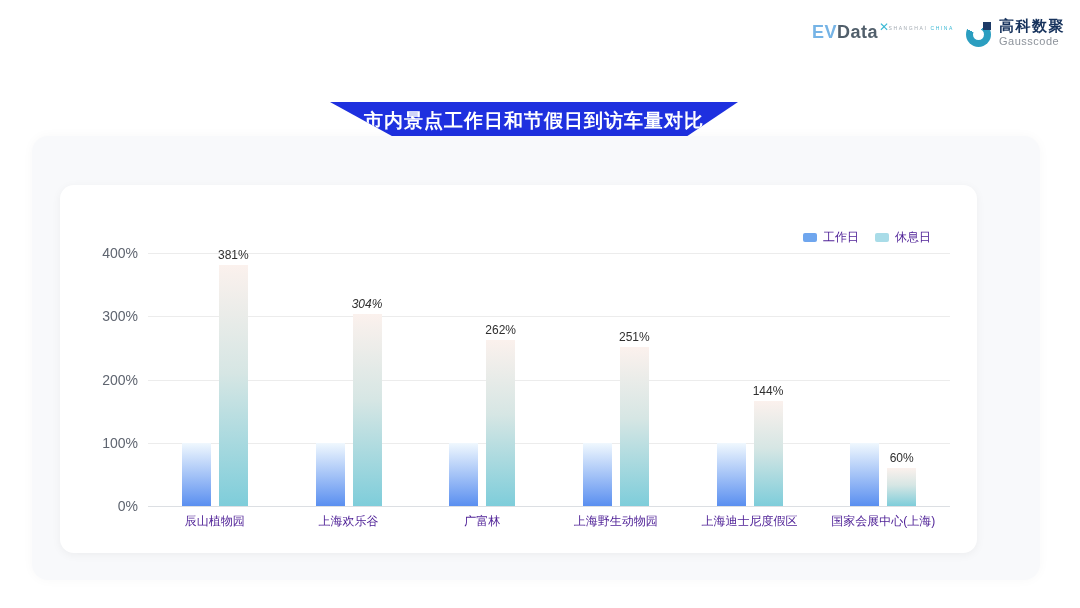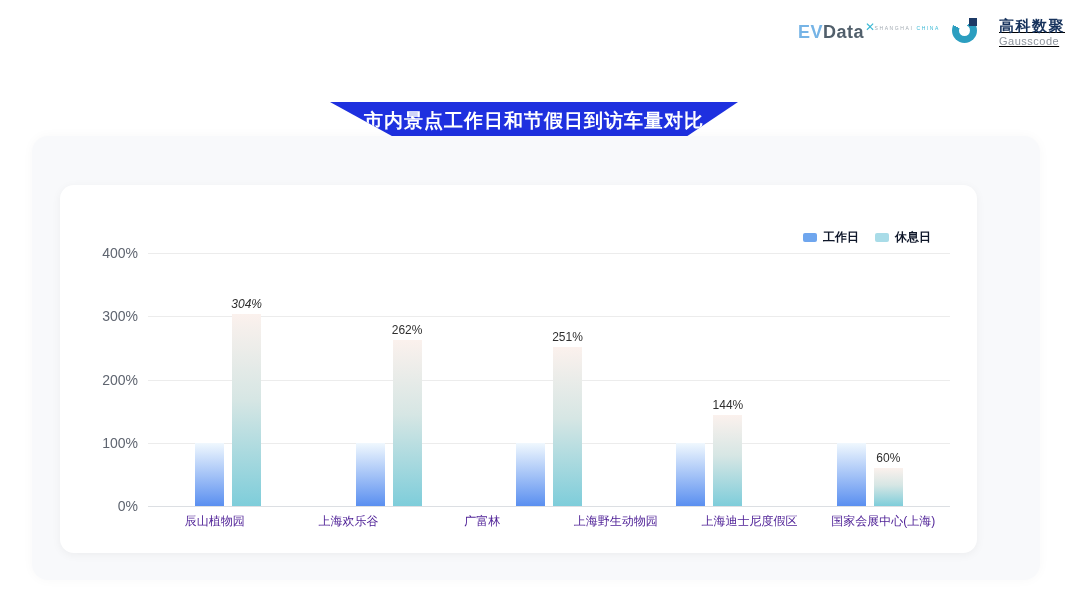--- a/index.html
+++ b/index.html
@@ -9,21 +9,21 @@
   
   .logos { position:absolute; top:18px; right:15px; display:flex; align-items:center; gap:12px; }
   .evdata { display:flex; flex-direction:row; align-items:flex-start; }
   .evdata-word { font-size:18px; font-weight:bold; letter-spacing:0.5px; line-height:1; }
   .evdata-word .ev { color:#76b4e6; }
   .evdata-word .dt { color:#515f6b; }
   .evdata-word .sup { color:#3bb9d5; font-size:12px; position:relative; top:-7px; left:1px; font-weight:bold; }
   .evdata-sub { font-size:5px; letter-spacing:1.6px; margin-top:2px; }
   .evdata-sub .sh { color:#a2aab2; }
   .evdata-sub .cn { color:#3bb9d5; }
-  .gausscode { display:flex; align-items:flex-start; gap:22px;text-decoration:underline; }
+  .gausscode { display:flex; align-items:flex-end; gap:8px; }
   .g-icon { width:25px; height:25px; border-radius:50%;
             background:conic-gradient(from 30deg, #2b9ec0 0 265deg, transparent 265deg 360deg);
             position:relative; flex:0 0 auto; }
   .g-icon::before { content:""; position:absolute; inset:7px; background:#ffffff; border-radius:50%; }
   .g-icon::after { content:""; position:absolute; top:0; right:0; width:8px; height:8px; background:#1d3a66; }
   .g-cn { font-size:15px; font-weight:bold; color:#16325c; letter-spacing:1.5px; line-height:1.1; }
   .g-en { font-size:11px; color:#8d939b; letter-spacing:0.5px; line-height:1.1; }
 
   
   .banner { position:absolute; left:330px; top:102px; width:408px; height:37px;
@@ -34,21 +34,21 @@
   
   .outer-panel { position:absolute; left:32px; top:136px; width:1008px; height:444px;
                  background:#f8f9fb; border-radius:16px; box-shadow:0 0 12px rgba(0,0,0,0.03); }
   .card { position:absolute; left:28px; top:49px; width:917px; height:368px;
           background:#ffffff; border-radius:14px; box-shadow:0 2px 10px rgba(0,0,0,0.05); }
 
   
   .legend { position:absolute; top:44px; right:46px; display:flex; gap:16px; }
   .legend-item { display:flex; align-items:center; gap:6px; cursor:pointer; }
   .legend-marker { width:14px; height:9px; border-radius:2px; }
-  .legend-label { font-size:12px; color:#0f172a;font-weight:bold; }
+  .legend-label { font-size:12px; color:#4c1d95; }
 
   
   .yaxis { position:absolute; left:0; top:68px; width:78px; height:253px; }
   .ytick { position:absolute; right:0; transform:translateY(-50%); font-size:14px; color:#5f6570;text-align:center; }
   .plot { position:absolute; left:88px; top:68px; width:802px; height:253px; }
   .gridline { position:absolute; left:0; right:0; height:1px; background:#ececec; }
   .gridline.base { background:#dcdfe3; }
   .bars { position:absolute; inset:0; display:flex; }
   .bar-group { flex:1; display:flex; align-items:flex-end; justify-content:center; gap:8px; }
   .bar { width:29px; position:relative; }
@@ -105,39 +105,45 @@
         </div>
       <div class="plot" id="plot">
           <div class="gridline" style="top: 0%;"></div>
           <div class="gridline" style="top: 25%;"></div>
           <div class="gridline" style="top: 50%;"></div>
           <div class="gridline" style="top: 75%;"></div>
           <div class="gridline base" style="top: 100%;"></div>
           <div class="bars">
             <div class="bar-group">
               <div class="bar" style="height: 63px; background: linear-gradient(rgb(240, 248, 254), rgb(90, 143, 240));"></div>
+              <div class="bar" style="height: 241px; background: linear-gradient(rgb(251, 241, 237), rgb(214, 230, 228) 45%, rgb(126, 205, 218));">
+                <div class="bar-value">381%</div>
+              </div>
+            </div>
+            <div class="bar-group">
+              <div class="bar" style="height: 63px; background: linear-gradient(rgb(240, 248, 254), rgb(90, 143, 240));"></div>
               <div class="bar" style="height: 192px; background: linear-gradient(rgb(251, 241, 237), rgb(214, 230, 228) 45%, rgb(126, 205, 218)); font-style: italic;">
                 <div class="bar-value">304%</div>
               </div>
             </div>
             <div class="bar-group">
               <div class="bar" style="height: 63px; background: linear-gradient(rgb(240, 248, 254), rgb(90, 143, 240));"></div>
               <div class="bar" style="height: 166px; background: linear-gradient(rgb(251, 241, 237), rgb(214, 230, 228) 45%, rgb(126, 205, 218));">
                 <div class="bar-value">262%</div>
               </div>
             </div>
             <div class="bar-group">
               <div class="bar" style="height: 63px; background: linear-gradient(rgb(240, 248, 254), rgb(90, 143, 240));"></div>
               <div class="bar" style="height: 159px; background: linear-gradient(rgb(251, 241, 237), rgb(214, 230, 228) 45%, rgb(126, 205, 218)); padding-left: 24px;">
                 <div class="bar-value">251%</div>
               </div>
             </div>
             <div class="bar-group">
               <div class="bar" style="height: 63px; background: linear-gradient(rgb(240, 248, 254), rgb(90, 143, 240));"></div>
-              <div class="bar" style="height: 91px; background: linear-gradient(rgb(251, 241, 237), rgb(214, 230, 228) 45%, rgb(126, 205, 218));">
+              <div class="bar" style="height: 105px; background: linear-gradient(rgb(251, 241, 237), rgb(214, 230, 228) 45%, rgb(126, 205, 218));">
                 <div class="bar-value">144%</div>
               </div>
             </div>
             <div class="bar-group">
               <div class="bar" style="height: 63px; background: linear-gradient(rgb(240, 248, 254), rgb(90, 143, 240));"></div>
               <div class="bar" style="height: 38px; background: linear-gradient(rgb(251, 241, 237), rgb(214, 230, 228) 45%, rgb(126, 205, 218));">
                 <div class="bar-value">60%</div>
               </div>
             </div>
           </div>

